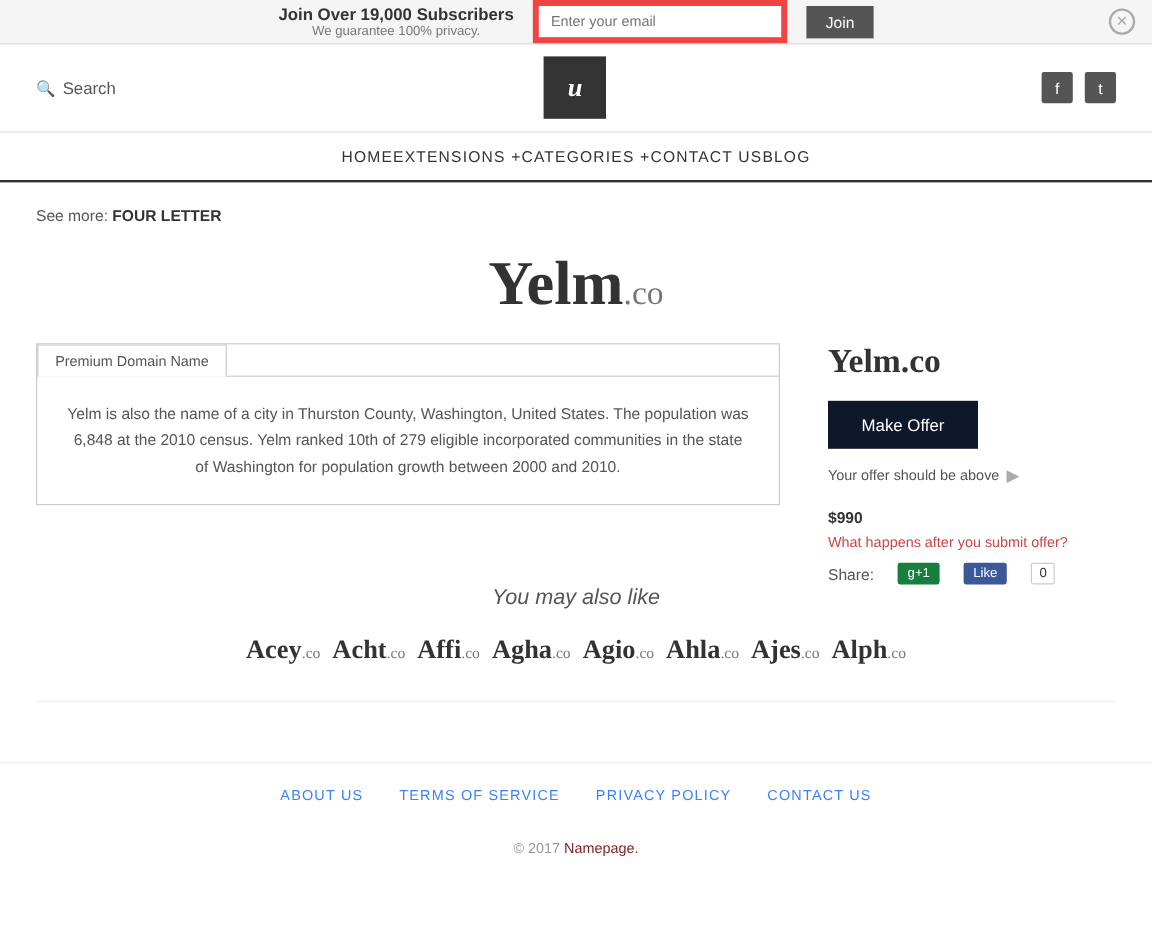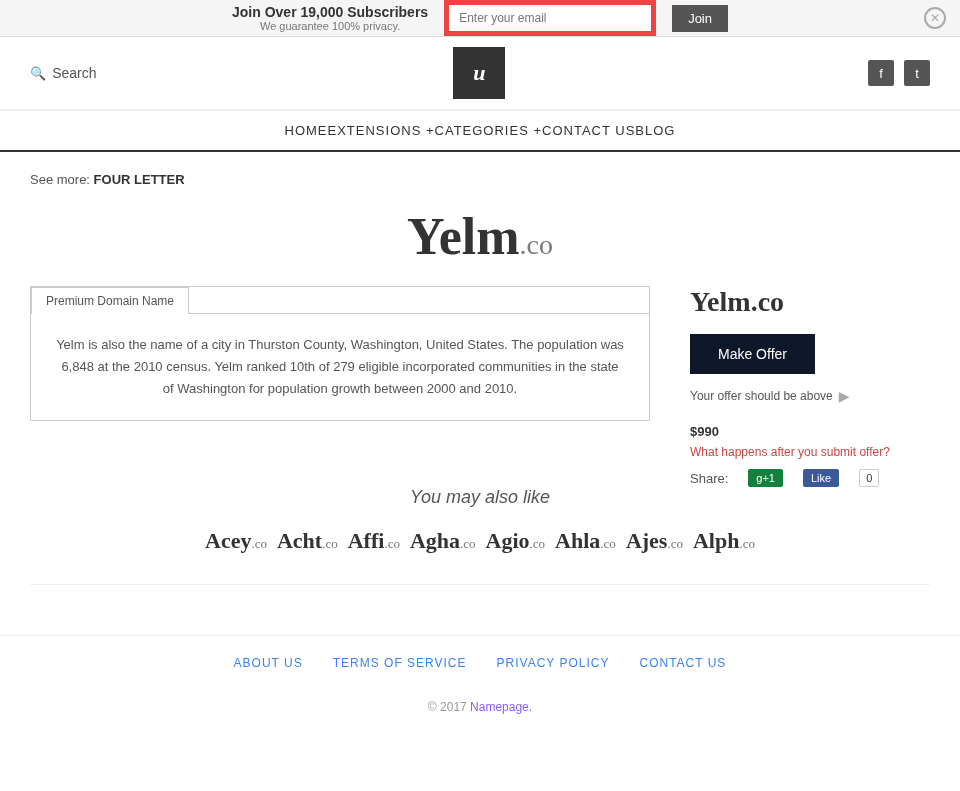--- a/index.html
+++ b/index.html
@@ -284,21 +284,21 @@
     
     .footer-nav {
       display: flex;
       justify-content: center;
       gap: 30px;
       padding: 20px 0;
       border-top: 1px solid #eee;
     }
     .footer-link { font-size: 12px; color: #3b82f6; text-transform: uppercase; letter-spacing: 1px; text-decoration: none; cursor: pointer; }
     .footer-copy { text-align: center; padding: 10px 0 20px; font-size: 12px; color: #999; }
-    .footer-copy a { color: #8b5cf6; text-decoration: none; }
+    .footer-copy a { color: #7f1d1d; text-decoration: none; }
   </style>
 </head>
 <body>
 
 <div class="top-banner">
   <div class="top-banner-text">
     <div class="top-banner-title">Join Over 19,000 Subscribers</div>
     <div class="top-banner-sub">We guarantee 100% privacy.</div>
   </div>
   <input class="email-input" type="email" placeholder="Enter your email" style="">

